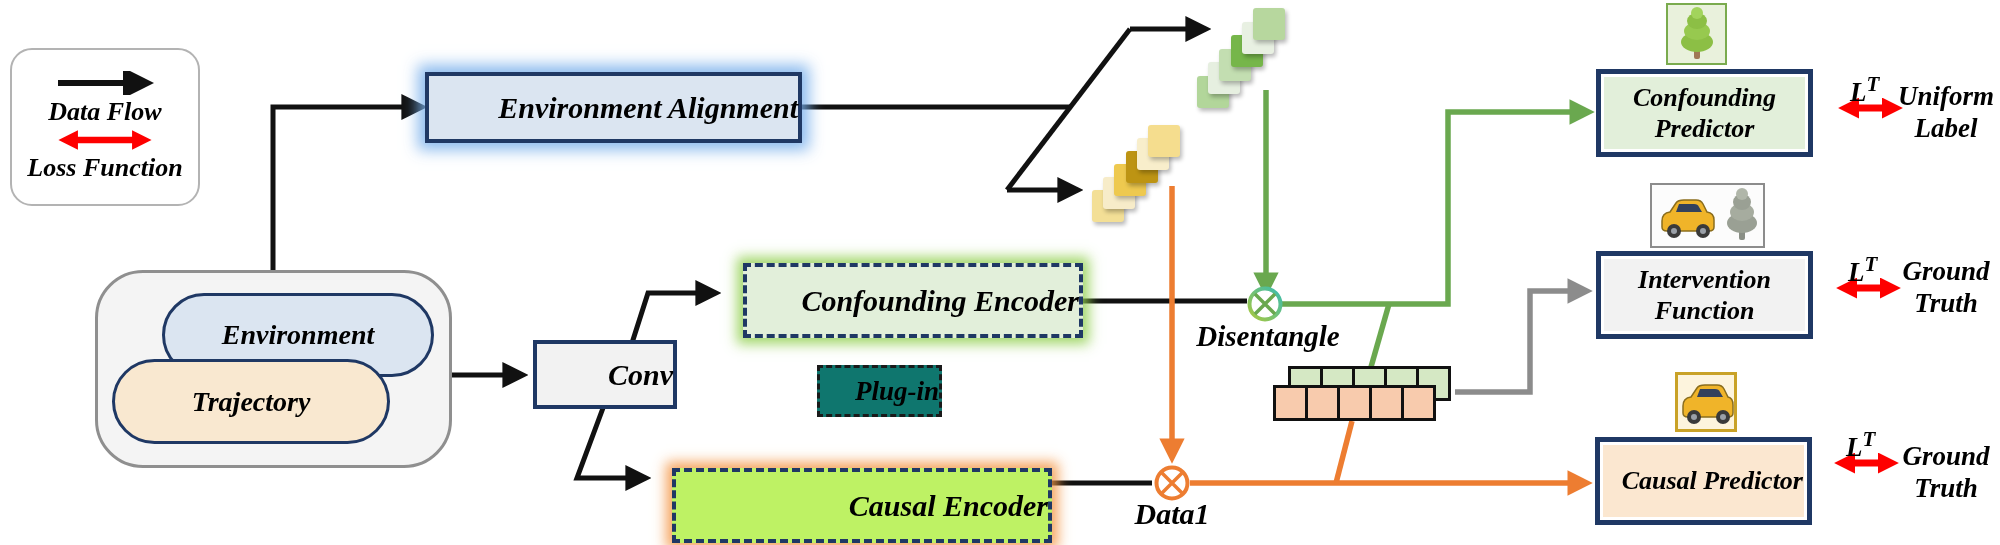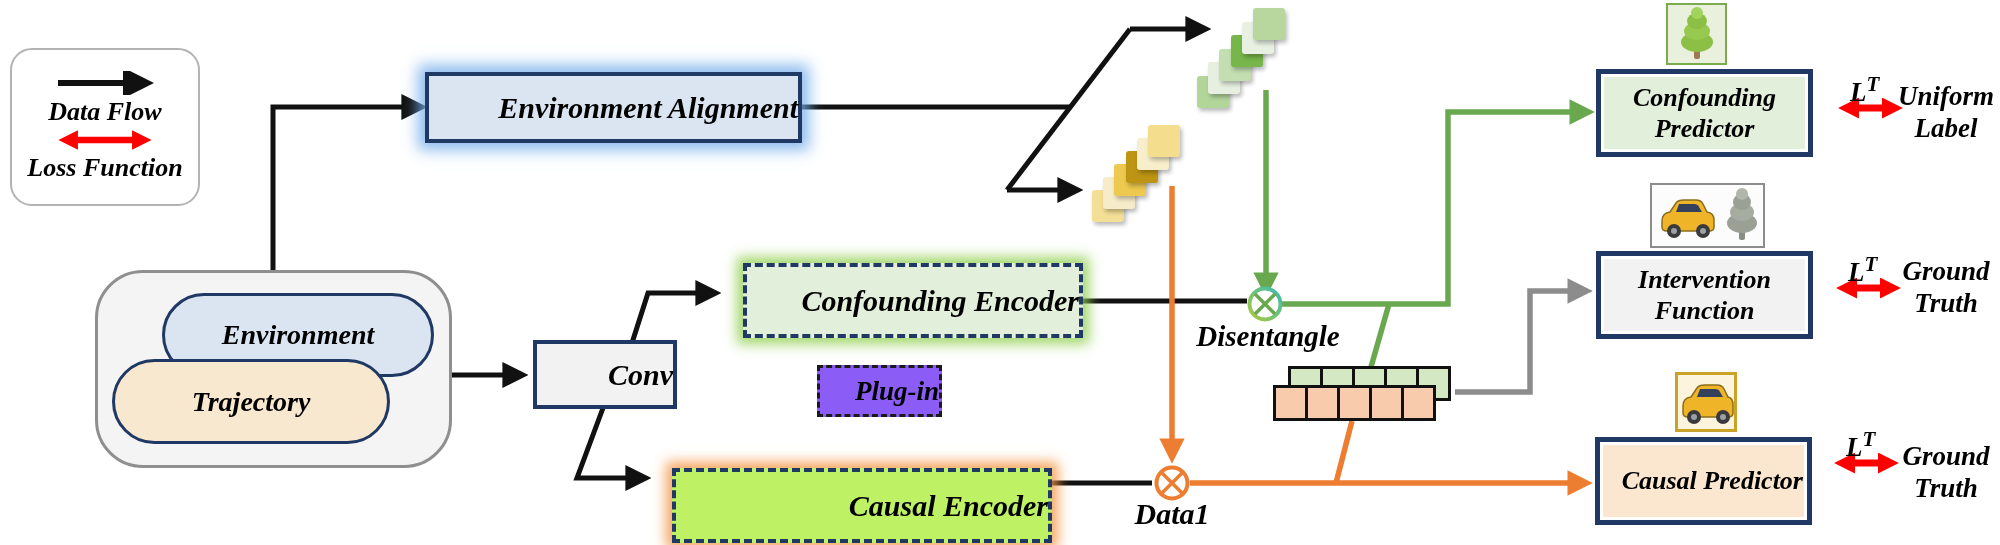--- a/index.html
+++ b/index.html
@@ -21,21 +21,21 @@
   .pill-traj{left:14px;top:86px;width:278px;height:85px;background:#f9e8d0;z-index:5;}
   
   .ea{left:425px;top:72px;width:377px;height:71px;background:#dbe5f1;border:4px solid #1f3864;
       box-shadow:0 0 14px 7px rgba(120,175,235,.85);font-size:30px;}
   .conv{left:533px;top:340px;width:144px;height:69px;background:#f2f2f2;border:4px solid #1f3864;font-size:30px;}
   .enc{border:4px dashed #1f3864;font-size:30px;}
   .enc-conf{left:743px;top:263px;width:340px;height:75px;background:#e2efda;
             box-shadow:0 0 12px 6px rgba(146,208,80,.85);}
   .enc-causal{left:672px;top:468px;width:380px;height:75px;background:#bef264;
               box-shadow:0 0 12px 6px rgba(244,150,70,.85);}
-  .plugin{left:817px;top:365px;width:125px;height:52px;background:#8b5cf6;border:3px dashed #1a1a1a;font-size:27px;}
+  .plugin{left:817px;top:365px;width:125px;height:52px;background:#0f766e;border:3px dashed #1a1a1a;font-size:27px;}
   
   .pred{width:217px;height:88px;border:5px solid #1f3864;box-shadow:inset 0 0 0 3px #fff;
         font-size:26px;line-height:1.2;padding:4px;}
   .pred-conf{left:1596px;top:69px;background:#e2efda;}
   .pred-int{left:1596px;top:251px;background:#f2f2f2;}
   .pred-causal{left:1595px;top:437px;background:#fbe7d0;}
   .iconbox{display:flex;align-items:center;justify-content:center;z-index:3;}
   .icon-tree{left:1666px;top:3px;width:61px;height:62px;background:#e9f1dc;border:2px solid #7aab4e;}
   .icon-cartree{left:1650px;top:183px;width:115px;height:65px;background:#fcfcfc;border:2px solid #8c8c8c;}
   .icon-car{left:1675px;top:372px;width:62px;height:60px;background:#fdf4dd;border:3px solid #c9a227;}

